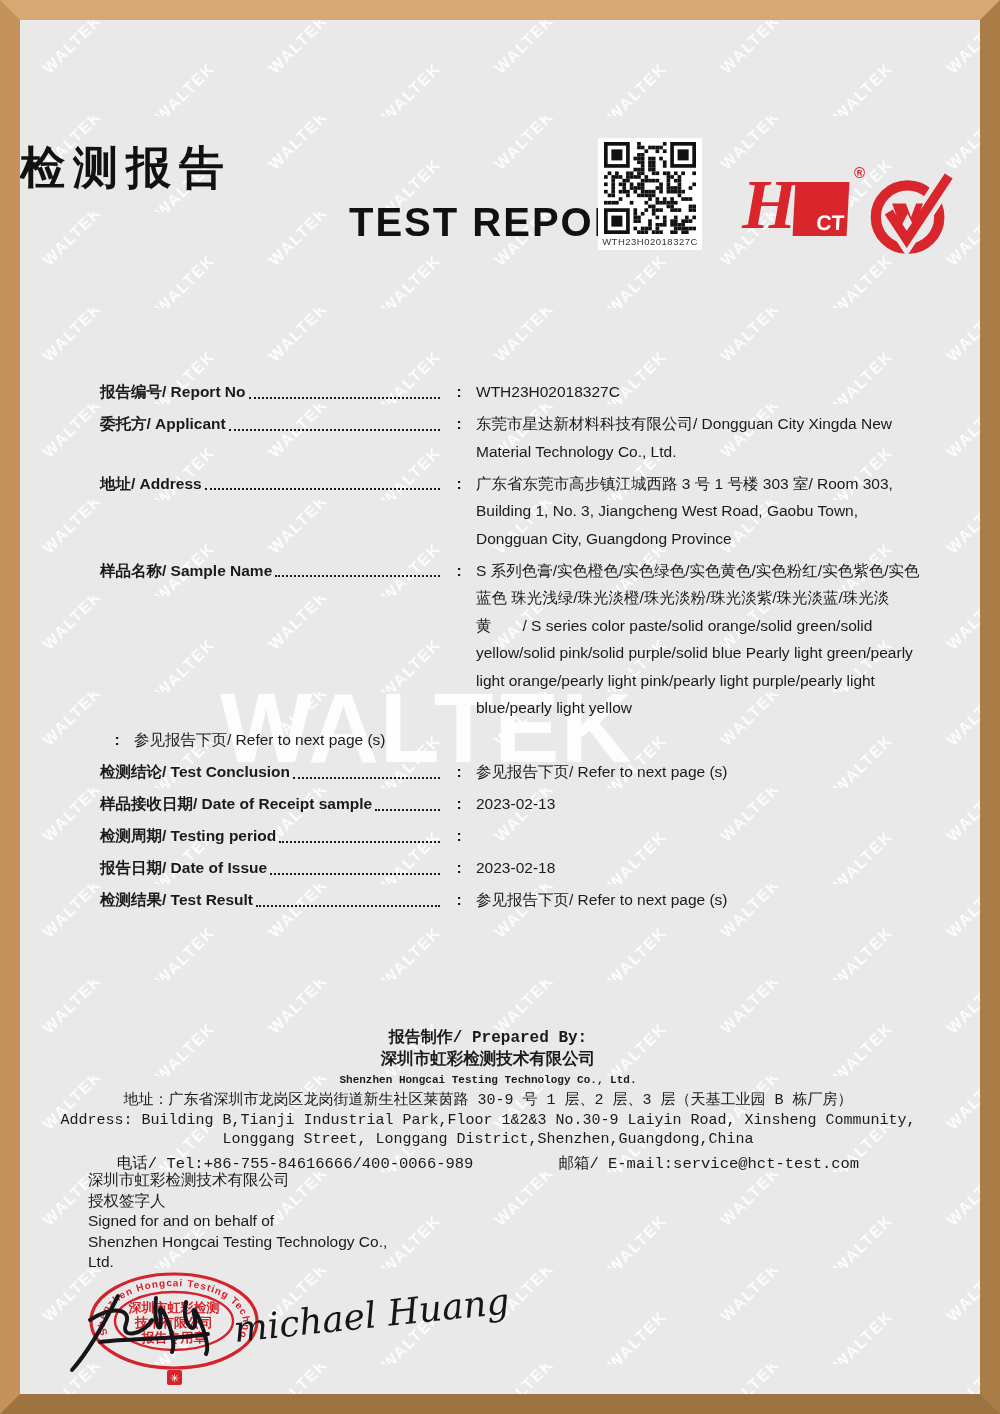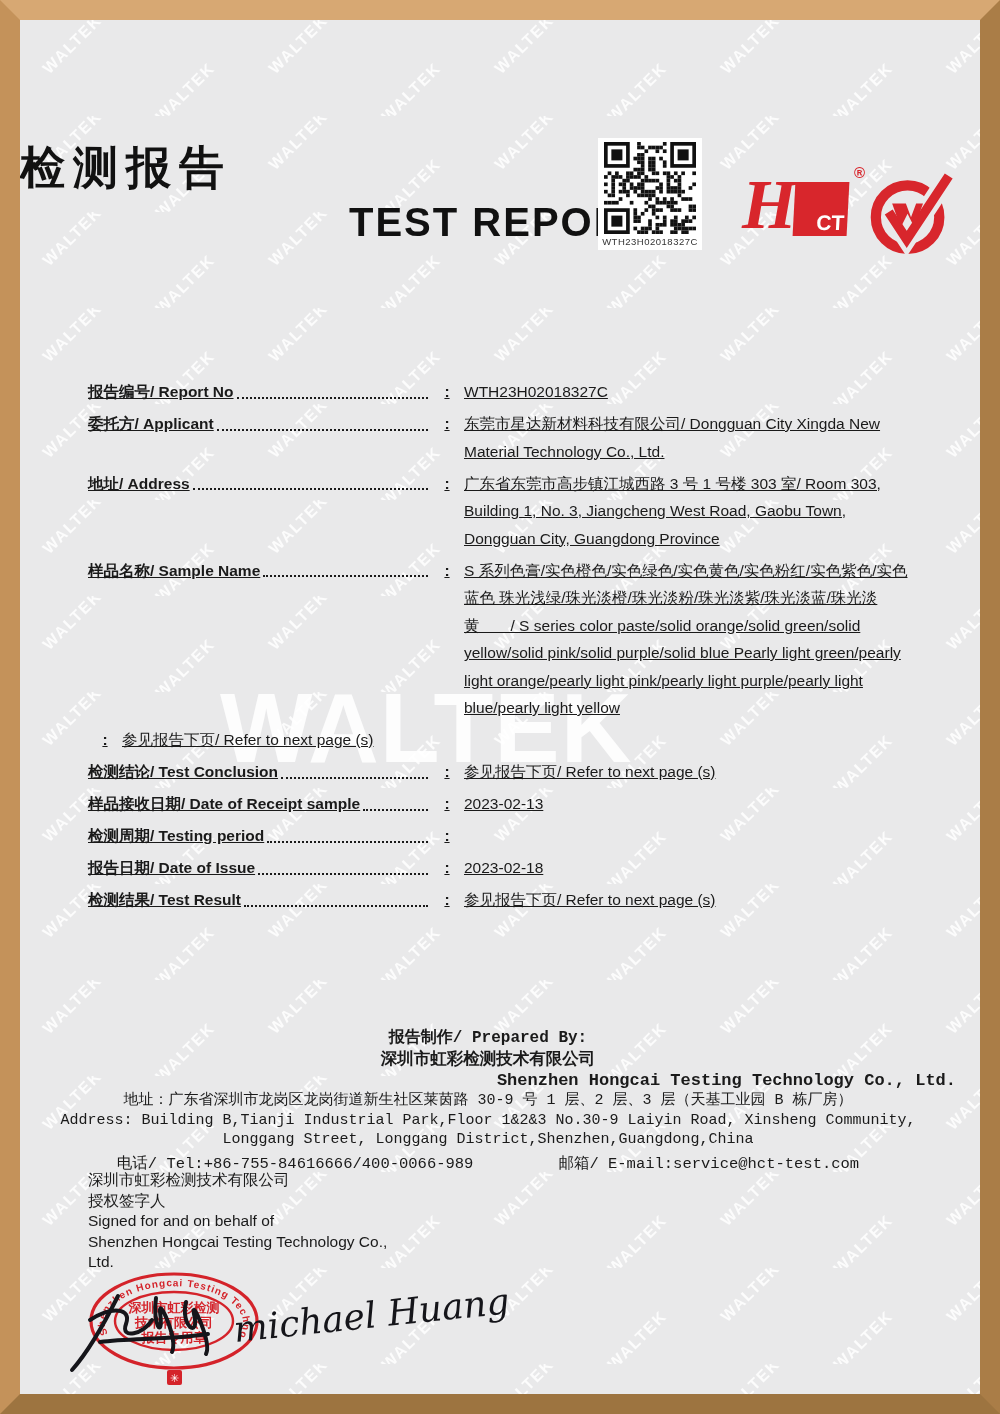--- a/index.html
+++ b/index.html
@@ -32,33 +32,33 @@
   .hct-h { position:absolute; left:0; top:2px; font-family:"Liberation Serif", serif; font-style:italic; font-weight:900; font-size:70px; line-height:62px; color:#d8262c; }
   .hct-box { position:absolute; left:52px; top:10px; width:54px; height:54px; background:#d8262c; transform:skewX(-3deg); }
   .hct-ct { position:absolute; right:3px; bottom:1px; color:#fff; font-weight:800; font-size:21px; letter-spacing:0px; }
   .hct-reg { position:absolute; left:112px; top:-8px; color:#d8262c; font-size:15px; font-weight:700; }
   .w-logo { position:absolute; left:848px; top:26px; width:86px; height:96px; }
 
   .title-cn { margin-top:118px; text-align:left; font-size:45px; font-weight:900; letter-spacing:8px; color:#111; }
   .title-en { text-align:center; font-size:40px; font-weight:800; letter-spacing:2px; color:#111; margin-top:2px; }
 
   
-  .fields { position:absolute; left:68px; top:240px; width:824px;text-decoration:underline; }
+  .fields { position:absolute; left:80px; top:240px; width:824px; }
   .row { display:flex; align-items:flex-start; margin-bottom:4.5px; font-size:15.5px; line-height:27.5px; }
   .lblwrap { width:342px; display:flex; flex:none; }
   .lbl { font-weight:bold; white-space:nowrap; }
   .dots { flex:1; border-bottom:2.4px dotted #1a1a1a; margin:0 2px 7px 3px; min-width:6px; }
   .colon { width:34px; flex:none; text-align:center; font-weight:bold; }
   .val { flex:1; }
 
   
   .prepared { position:absolute; left:0; top:890px; width:936px; text-align:center;font-family:Liberation Mono, monospace; }
   .prep-h { font-size:16px; font-weight:bold; line-height:21px; }
   .prep-cn { font-size:16.5px; font-weight:bold; line-height:21px; }
-  .prep-en { font-size:17px; font-weight:bold; line-height:21px;text-align:right; }
+  .prep-en { font-size:11px; font-weight:bold; line-height:21px; }
   .prep-addr { font-size:15px; line-height:19.5px; padding:0 30px; }
   .prep-tel { font-size:15.5px; line-height:22px; margin-top:3px; }
   .prep-tel .gap { display:inline-block; width:85px; }
 
   
   .sig-block { position:absolute; left:68px; top:1032px; font-size:15.5px; line-height:20.5px; }
   .stamp-svg { position:absolute; left:48px; top:1122px; width:220px; height:152px; }
   .handsig-svg { position:absolute; left:40px; top:1130px; width:470px; height:120px; }
   .signer { position:absolute; left:68px; top:1276px; font-size:16px; }
 </style>

